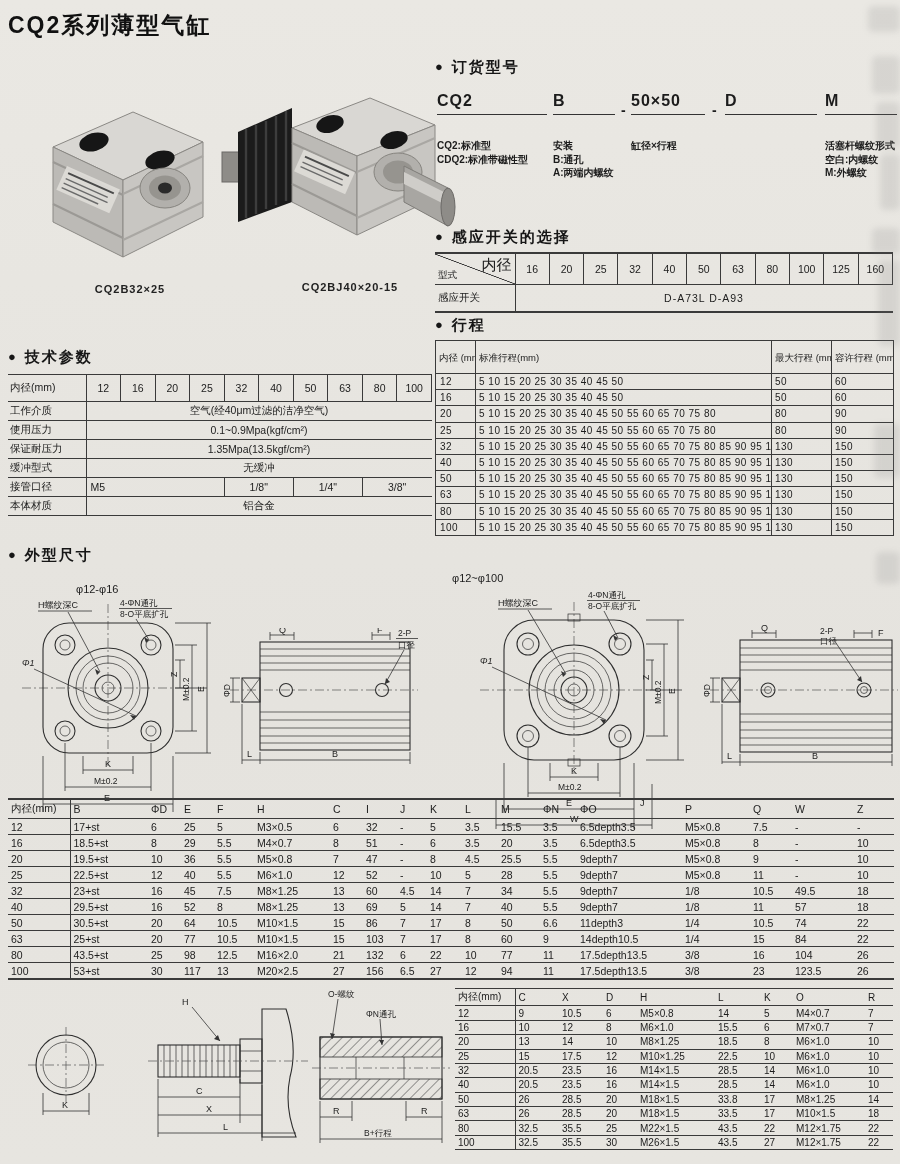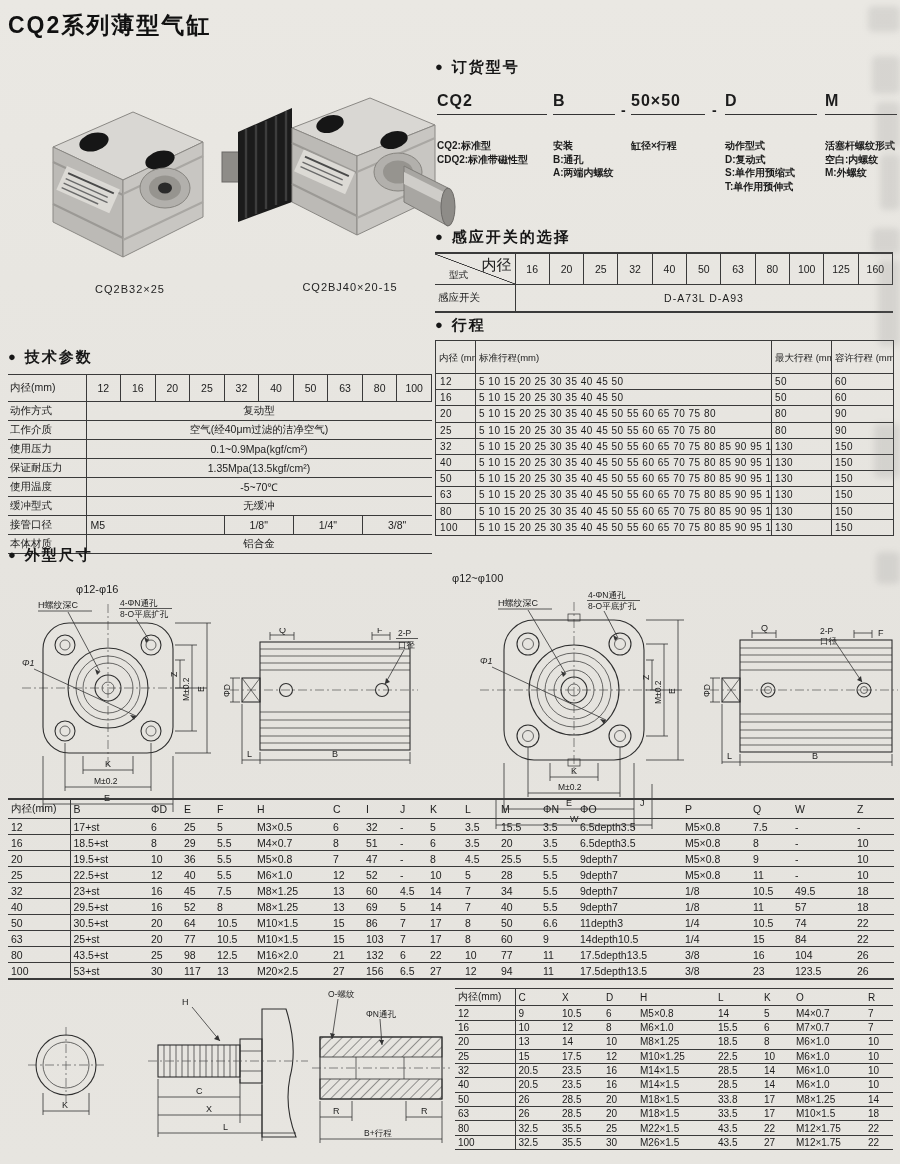--- a/index.html
+++ b/index.html
@@ -3,36 +3,36 @@
 <meta charset="utf-8">
 <style>
   html,body{margin:0;padding:0}
   body{width:900px;height:1164px;position:relative;overflow:hidden;
        background:linear-gradient(180deg,#eae8e3,#e5e3de 60%,#e7e5e0);
        font-family:"Liberation Sans",sans-serif;color:#1c1c1c}
   .abs{position:absolute}
   .page-title{font-size:23px;font-weight:bold;letter-spacing:2px;color:#111}
   .sec-head{font-size:15px;font-weight:bold;letter-spacing:2px;color:#161616}
   .sec-head .bullet{font-size:13px;margin-right:7px;vertical-align:1px}
-  .caption{font-size:11px;font-weight:normal;letter-spacing:1px;text-align:center;color:#222}
+  .caption{font-size:11px;font-weight:bold;letter-spacing:1px;text-align:center;color:#222}
   
   .seg{position:absolute;top:0}
   .seg .code{font-size:16px;font-weight:bold;text-align:left;border-bottom:1.6px solid #333;padding-bottom:4px;letter-spacing:1px}
   .seg .desc{margin-top:24px;font-size:10px;font-weight:bold;line-height:13.5px;white-space:nowrap}
   .csep{position:absolute;top:10px;font-size:14px;font-weight:bold}
   
   table{border-collapse:collapse;table-layout:fixed;color:#1c1c1c}
   th{font-weight:normal}
   
   .switch-table{width:458px;font-size:10.5px;border-top:2px solid #3a3a3a;border-bottom:2px solid #3a3a3a}
   .switch-table thead th{border:1px solid #3a3a3a;border-top:none;height:28px;text-align:center;font-size:10.5px}
   .switch-table thead th.corner{position:relative;border-left:none;
      background:linear-gradient(to top right,transparent 48.8%,#3a3a3a 49.6%,#3a3a3a 50.4%,transparent 51.2%)}
   .corner .c-top{position:absolute;top:2px;right:3px;font-size:15px}
-  .corner .c-bot{position:absolute;bottom:2px;left:14px;font-size:9.5px}
+  .corner .c-bot{position:absolute;bottom:2px;left:3px;font-size:9.5px}
   .switch-table tbody th{border-right:1px solid #3a3a3a;text-align:left;padding:3px 3px;font-size:10.5px;height:20px}
   .switch-table tbody td{text-align:center;letter-spacing:1px}
   
   .stroke-table{width:458px;font-size:10px}
   .stroke-table th,.stroke-table td{border:1.3px solid #3a3a3a;padding:1px 3px;text-align:left;white-space:nowrap;overflow:hidden}
   .stroke-table thead th{font-size:9.5px;line-height:11px;height:30px;vertical-align:middle}
   .stroke-table tbody td{height:13.2px;letter-spacing:.5px}
   .stroke-table tbody td:first-child{text-align:left;padding-left:4px}
   
   .tech-table{width:424px;font-size:10.5px;border-top:1.8px solid #3a3a3a;border-bottom:1.8px solid #3a3a3a}
@@ -135,26 +135,20 @@
   <span class="csep" style="left:186px">-</span>
   <div class="seg" style="left:196px;width:74px">
     <div class="code">50×50</div>
     <div class="desc">
       <div>缸径×行程</div>
     </div>
   </div>
   <span class="csep" style="left:277px">-</span>
   <div class="seg" style="left:290px;width:92px">
     <div class="code">D</div>
-    <div class="desc">
-      <div>动作型式</div>
-      <div>D:复动式</div>
-      <div>S:单作用预缩式</div>
-      <div>T:单作用预伸式</div>
-    </div>
   </div>
   <div class="seg" style="left:390px;width:72px">
     <div class="code">M</div>
     <div class="desc">
       <div>活塞杆螺纹形式</div>
       <div>空白:内螺纹</div>
       <div>M:外螺纹</div>
     </div>
   </div>
 </div>
@@ -292,38 +286,30 @@
         <th>32</th>
         <th>40</th>
         <th>50</th>
         <th>63</th>
         <th>80</th>
         <th>100</th>
       </tr>
   </thead>
   <tbody>
     <tr>
-        <th>动作方式</th>
-        <td colspan="10">复动型</td>
-      </tr>
-    <tr>
         <th>工作介质</th>
         <td colspan="10">空气(经40μm过滤的洁净空气)</td>
       </tr>
     <tr>
         <th>使用压力</th>
         <td colspan="10">0.1~0.9Mpa(kgf/cm²)</td>
       </tr>
     <tr>
         <th>保证耐压力</th>
         <td colspan="10">1.35Mpa(13.5kgf/cm²)</td>
-      </tr>
-    <tr>
-        <th>使用温度</th>
-        <td colspan="10">-5~70℃</td>
       </tr>
     <tr>
         <th>缓冲型式</th>
         <td colspan="10">无缓冲</td>
       </tr>
     <tr>
       <th>接管口径</th>
       <td colspan="4" class="ml">M5</td>
       <td colspan="2" class="pl">1/8"</td>
       <td colspan="2" class="pl">1/4"</td>

